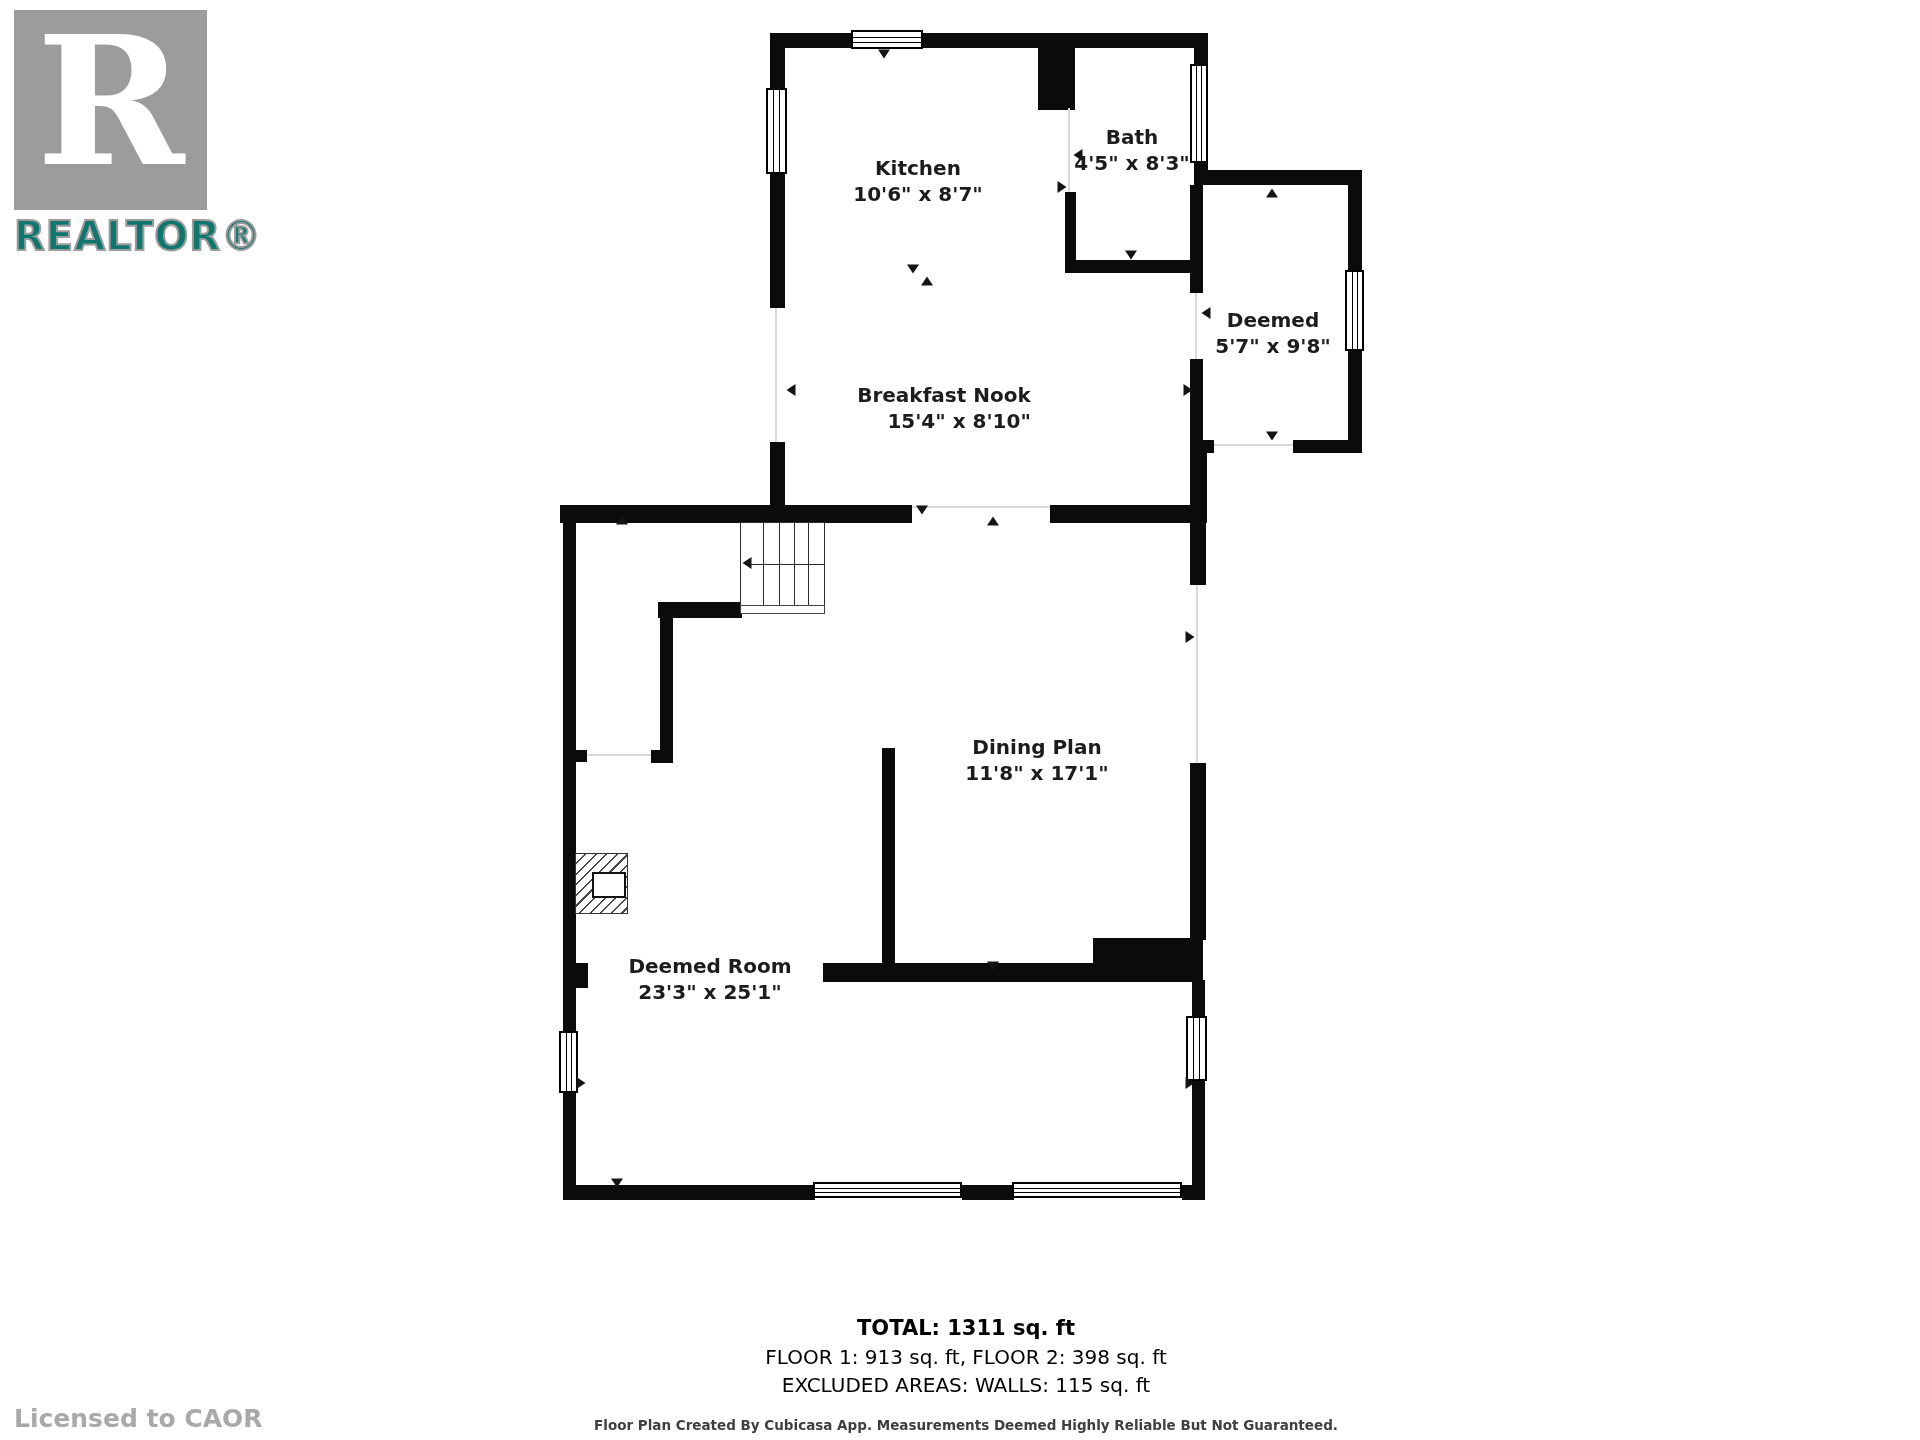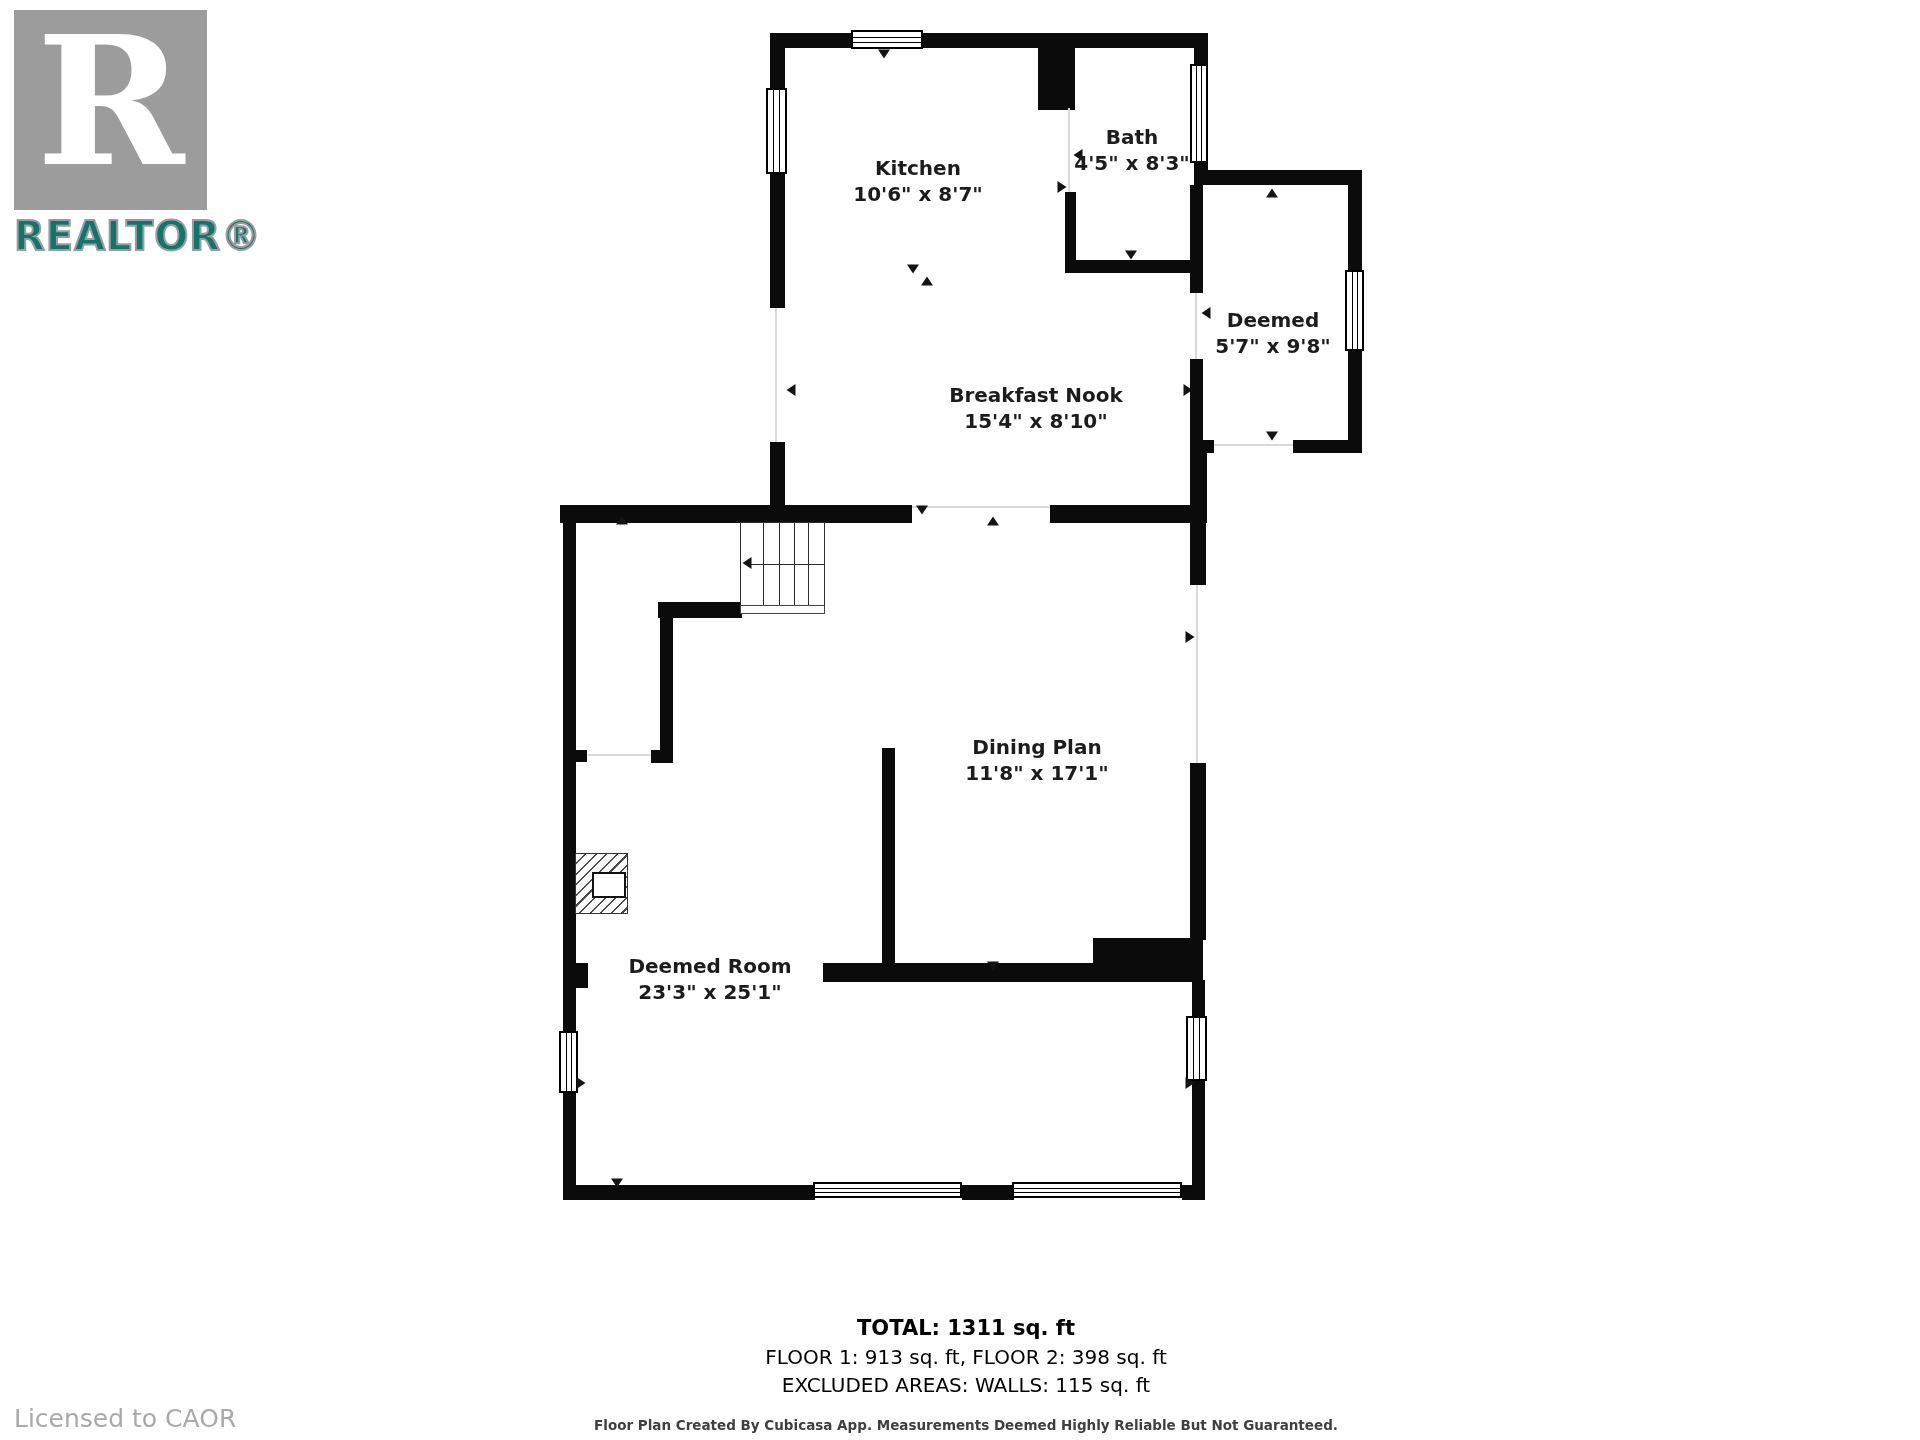--- a/index.html
+++ b/index.html
@@ -35,21 +35,21 @@
   
   .room-label{position:absolute;transform:translateX(-50%);text-align:center;color:var(--txt);
     font-weight:700;font-size:20px;line-height:26px;white-space:nowrap;}
   
   #logo-box{position:absolute;left:14px;top:10px;width:193px;height:200px;background:var(--logo);}
   #logo-box .r-glyph{position:absolute;left:0;top:-8px;width:100%;height:100%;
     font-family:"DejaVu Serif","Liberation Serif",serif;font-weight:bold;font-size:178px;
     color:#fff;text-align:center;line-height:200px;}
   #logo-text{position:absolute;left:14px;top:213px;width:200px;color:#0f766e;
     font-weight:bold;font-size:40px;letter-spacing:1px;-webkit-text-stroke:2px var(--logo);}
-  #license{position:absolute;left:14px;top:1404px;color:var(--lic);font-size:25px;font-weight:400;}
+  #license{position:absolute;left:14px;top:1404px;color:var(--lic);font-size:25px;font-weight:700;}
   
   #summary{position:absolute;left:0;top:1313px;width:1932px;text-align:center;color:#000;}
   #summary .total{font-size:21px;font-weight:bold;line-height:30px;}
   #summary .floors,#summary .excluded{font-size:20px;font-weight:400;line-height:28px;}
   #summary .disclaimer{margin-top:18px;font-size:13.5px;font-weight:bold;color:var(--disc);}
 </style>
 </head>
 <body>
 
 <div id="canvas">
@@ -154,21 +154,21 @@
     <div>10'6" x 8'7"</div>
   </div>
   <div class="room-label" style="left:1132px;top:124px;">
     <div>Bath</div>
     <div>4'5" x 8'3"</div>
   </div>
   <div class="room-label" style="left:1273px;top:307px;">
     <div>Deemed</div>
     <div>5'7" x 9'8"</div>
   </div>
-  <div class="room-label" style="left:1036px;top:382px;">
+  <div class="room-label" style="left:944px;top:382px;text-align:right;">
     <div>Breakfast Nook</div>
     <div>15'4" x 8'10"</div>
   </div>
   <div class="room-label" style="left:1037px;top:734px;">
     <div>Dining Plan</div>
     <div>11'8" x 17'1"</div>
   </div>
   <div class="room-label" style="left:710px;top:953px;">
     <div>Deemed Room</div>
     <div>23'3" x 25'1"</div>

